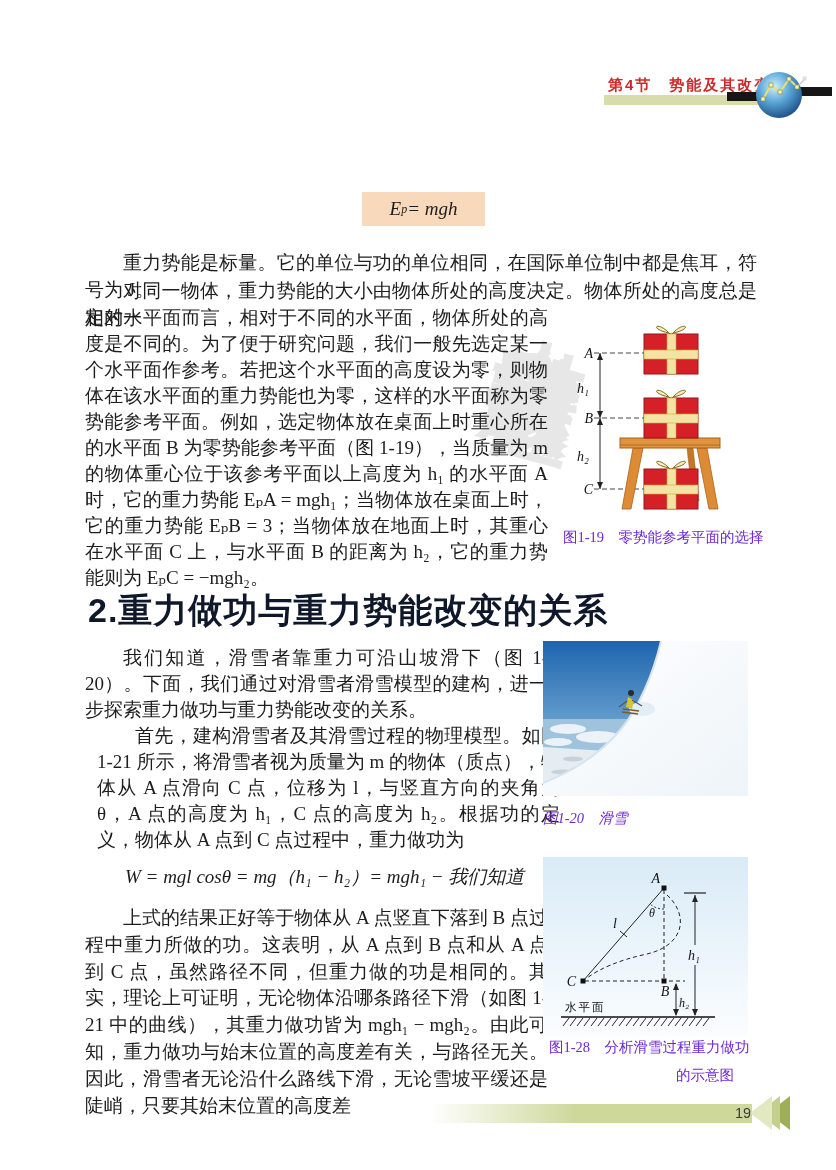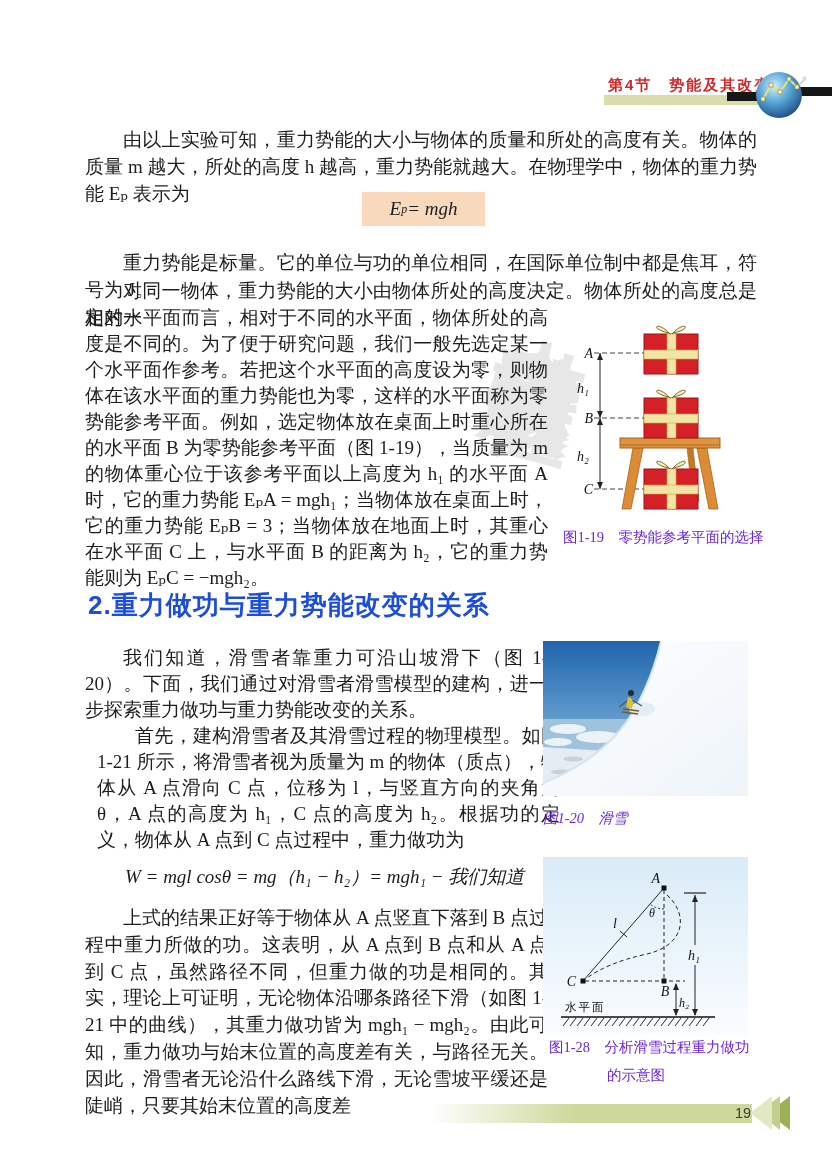--- a/index.html
+++ b/index.html
@@ -14,21 +14,21 @@
              transform:rotate(15deg);transform-origin:top center;letter-spacing:4px;
              font-family:"Liberation Serif","DejaVu Serif",serif;pointer-events:none;}
   .hdr-title{position:absolute;left:608px;top:76px;font-size:15px;font-weight:bold;
              color:#cc2a2a;letter-spacing:2px;font-family:"Liberation Sans","DejaVu Sans",sans-serif;}
   .hdr-olive{position:absolute;left:604px;top:95px;width:168px;height:10px;background:#d8dcab;}
   .hdr-darkL{position:absolute;left:727px;top:92px;width:42px;height:9px;background:#161616;}
   .hdr-darkR{position:absolute;left:797px;top:87px;width:35px;height:9px;background:#161616;}
   .formula-box{position:absolute;left:362px;top:192px;width:123px;height:34px;background:#f8d9bc;
                display:flex;align-items:center;justify-content:center;font-size:19px;font-style:italic;}
   .formula-box sub{font-size:12px;font-style:italic;}
-  .sec-heading{position:absolute;left:88px;top:588px;font-size:26px;font-weight:bold;color:#1d4ed8;
+  .sec-heading{position:absolute;left:88px;top:588px;font-size:34px;font-weight:bold;color:#0f172a;
                font-family:"Liberation Sans","DejaVu Sans",sans-serif;letter-spacing:1px;}
   .formula2{position:absolute;left:125px;top:864px;font-size:19px;font-style:italic;}
   .figcap{position:absolute;font-size:14.5px;color:#6d28d9;}
   .footer-bar{position:absolute;left:430px;top:1104px;width:322px;height:19px;
               background:linear-gradient(to right, rgba(206,216,155,0) 0%, #ced89b 45%, #ced89b 100%);}
   .page-num{position:absolute;left:720px;top:1105px;width:30px;font-size:14.5px;color:#3a3a3a;
             font-family:"Liberation Sans","DejaVu Sans",sans-serif;text-align:center;margin-left:8px;}
   svg text{font-family:"Liberation Serif","DejaVu Serif",serif;}
 </style>
 </head>
@@ -56,21 +56,20 @@
     <polyline points="13,33 21,19 30,26 39,13 47,21" fill="none" stroke="#ecdf6e" stroke-width="2"></polyline>
     <g fill="#f7f1bd" stroke="#8d831f" stroke-width="0.6">
       <rect x="11" y="31" width="4" height="4"></rect>
       <rect x="19" y="17" width="4" height="4"></rect>
       <rect x="28" y="24" width="4" height="4"></rect>
       <rect x="37" y="11" width="4" height="4"></rect>
       <rect x="45" y="19" width="4" height="4"></rect>
     </g>
   </svg>
 
-  <div class="txt indent" style="left:85px;top:126px;width:672px;">由以上实验可知，重力势能的大小与物体的质量和所处的高度有关。物体的质量 m 越大，所处的高度 h 越高，重力势能就越大。在物理学中，物体的重力势能 Eₚ 表示为</div>
 
   <div class="formula-box">
     <i>E</i>
       <sub>p</sub>
       <i> = mgh</i>
   </div>
 
   <div class="txt indent" style="left:85px;top:277px;width:672px;">对同一物体，重力势能的大小由物体所处的高度决定。物体所处的高度总是相对一</div>
 
   <div class="txt indent" style="left:85px;top:249px;width:672px;">重力势能是标量。它的单位与功的单位相同，在国际单位制中都是焦耳，符号为 J。</div>
@@ -240,21 +239,21 @@
       <text x="33" y="129" text-anchor="end">C</text>
       <text x="122" y="139" text-anchor="middle">B</text>
       <text x="74" y="71" text-anchor="end">l</text>
       <text x="106" y="60" font-size="12">θ</text>
       <text x="145" y="103">h₁</text>
       <text x="136" y="150" font-size="12" style="paint-order:stroke;stroke:#e9f3fa;stroke-width:3px;">h₂</text>
     </g>
     <text x="22" y="154" font-size="11.5" letter-spacing="2" fill="#111">水平面</text>
   </svg>
   <div class="figcap" style="left:549px;top:1038px;width:210px;">图1-28　分析滑雪过程重力做功</div>
-  <div class="figcap" style="left:607px;top:1066px;width:150px;">的示意图</div>
+  <div class="figcap" style="left:630px;top:1066px;width:150px;text-align:center;">的示意图</div>
 
   <div class="footer-bar"></div>
   <div class="page-num">19</div>
   <svg class="abs" style="left:748px;top:1094px;" width="48" height="38" viewBox="0 0 48 38">
     <polygon points="20,19 42,2 42,36" fill="#9db055"></polygon>
     <polygon points="10,19 32,2 32,36" fill="#c3cf8c"></polygon>
     <polygon points="2,19 24,2 24,36" fill="#e2e8c2"></polygon>
   </svg>
 
 </div>

